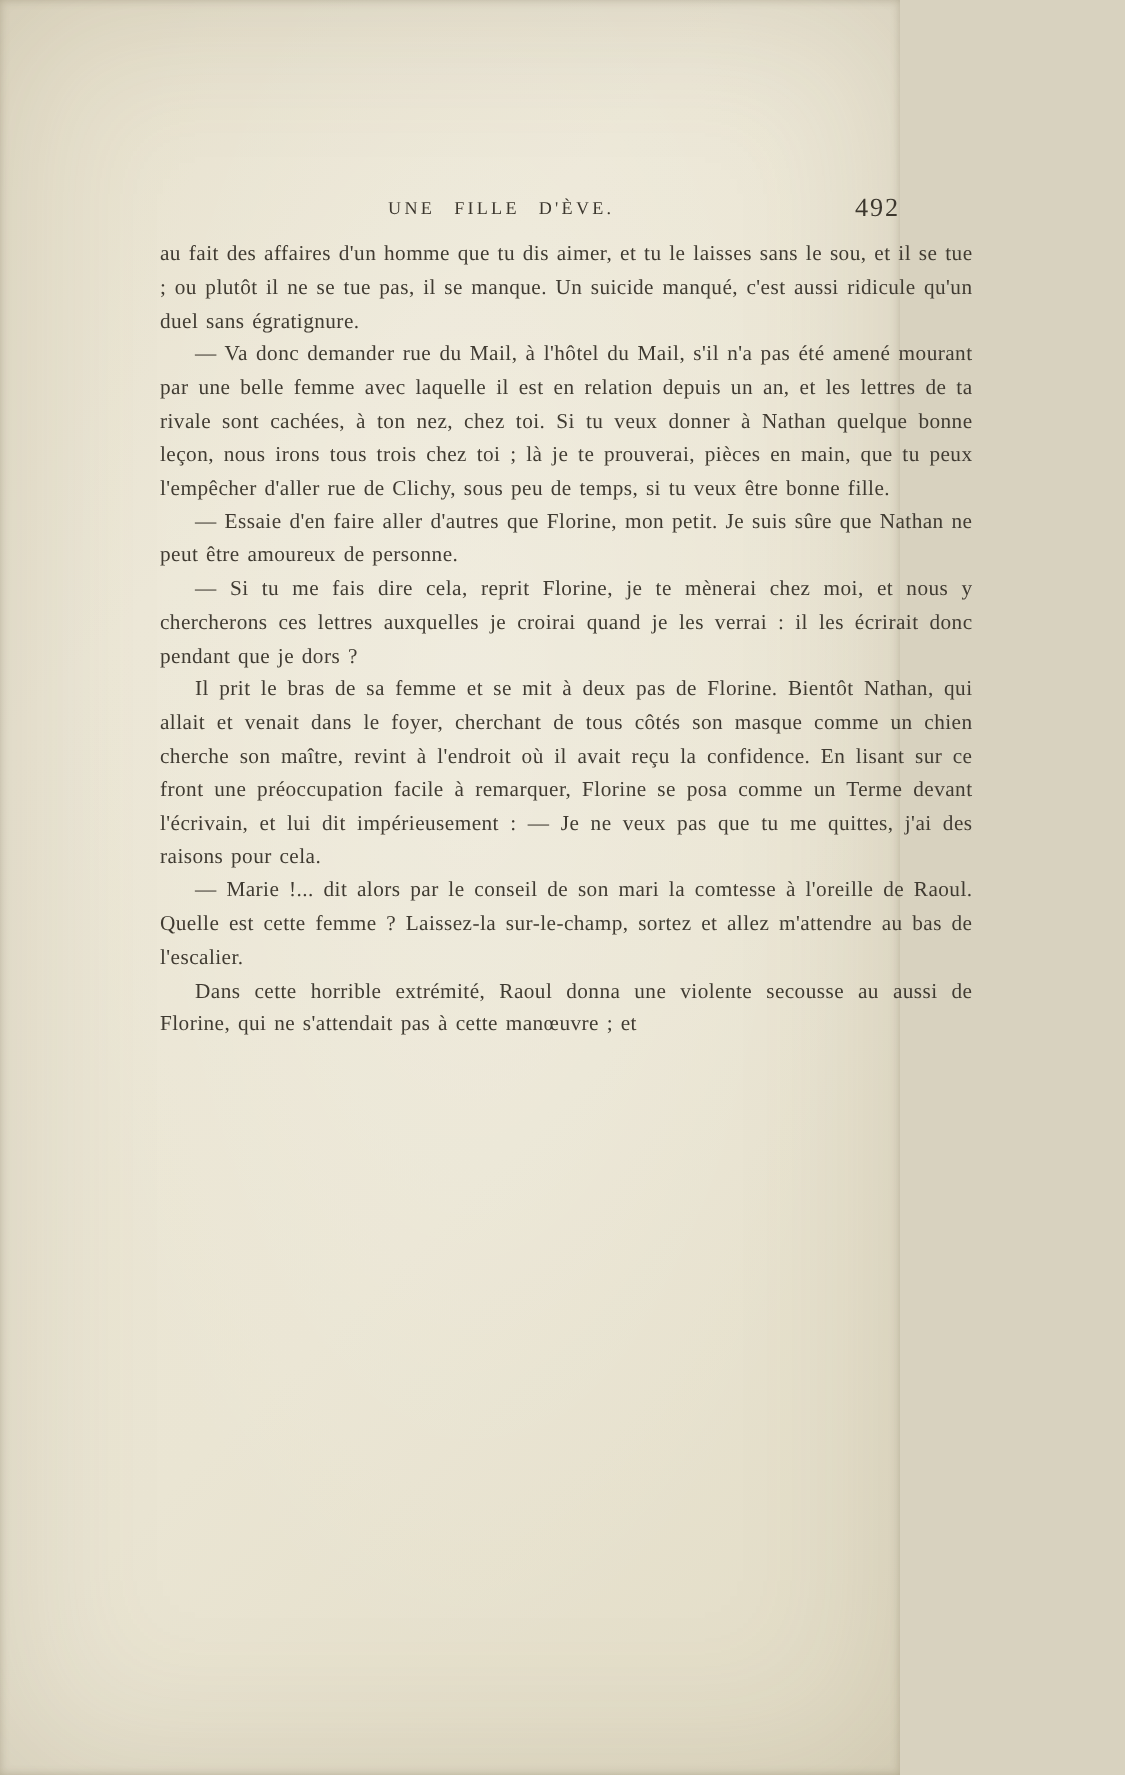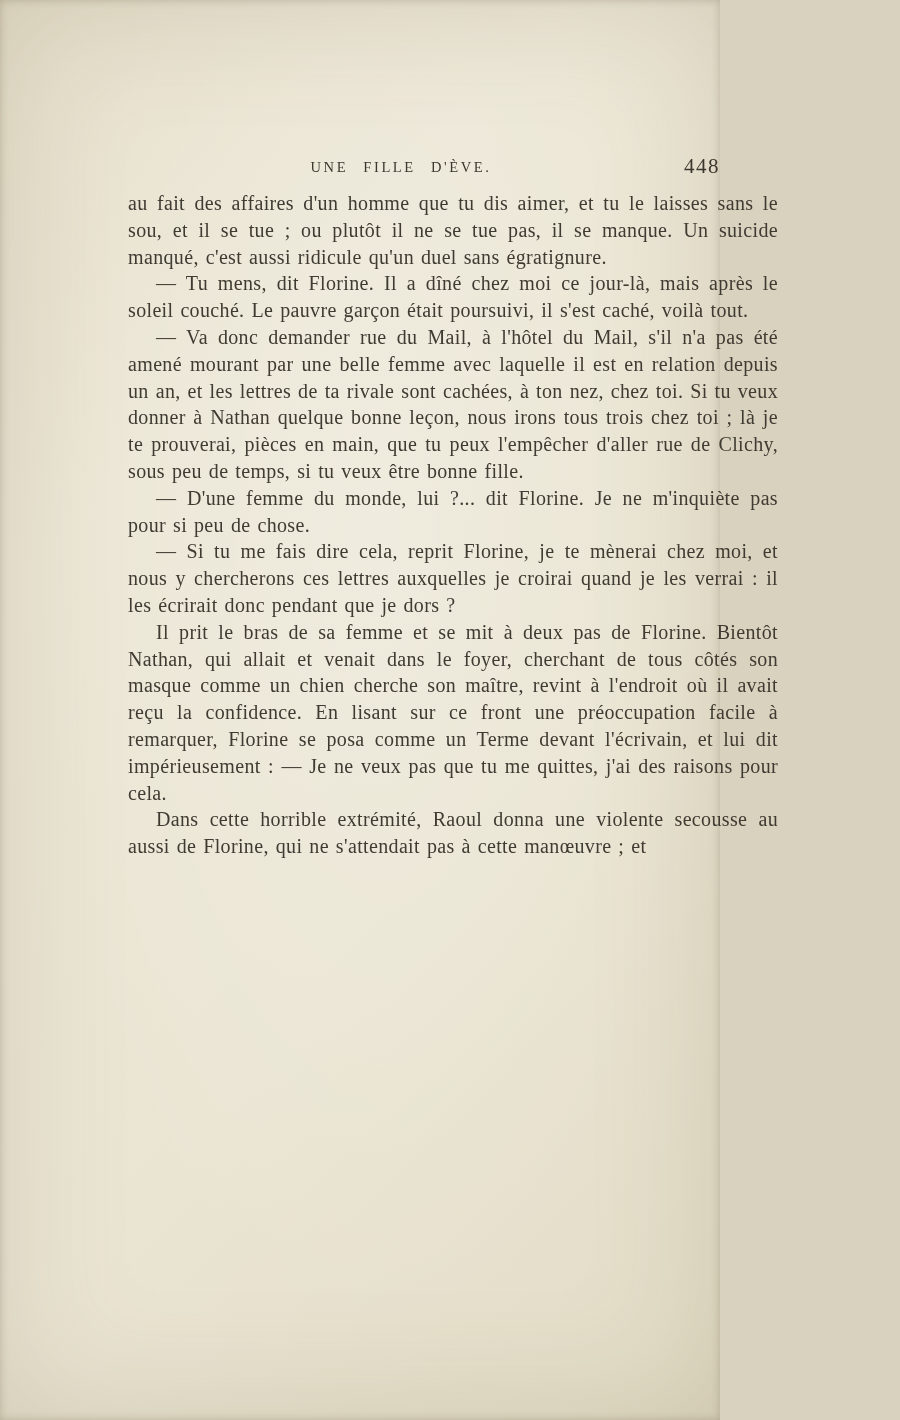--- a/index.html
+++ b/index.html
@@ -49,46 +49,46 @@
     top: 0;
     font-size: 21px;
     letter-spacing: 1.5px;
   }
   .text-block {
     position: absolute;
     left: 128px;
     top: 190px;
     width: 650px;
     color: #403b32;
-    font-size: 20px;
+    font-size: 17px;
     line-height: 26.8px;
     text-align: justify;
     letter-spacing: 0.35px;
     word-spacing: 1.6px;
   }
   .text-block p {
     margin: 0;
   }
   .text-block p.indent {
     text-indent: 28px;
   }
 </style>
 </head>
 <body>
 
 <div class="page">
 
   <header class="running-head">
     <span class="running-title">UNE FILLE D'ÈVE.</span>
-    <span class="page-number">448</span>
+    <span class="page-number">492</span>
   </header>
 
   <main class="text-block">
     <p class="flush">au fait des affaires d'un homme que tu dis aimer, et tu le laisses sans le sou, et il se tue ; ou plutôt il ne se tue pas, il se manque. Un suicide manqué, c'est aussi ridicule qu'un duel sans égratignure.</p>
-    <p class="indent">— Tu mens, dit Florine. Il a dîné chez moi ce jour-là, mais après le soleil couché. Le pauvre garçon était poursuivi, il s'est caché, voilà tout.</p>
     <p class="indent">— Va donc demander rue du Mail, à l'hôtel du Mail, s'il n'a pas été amené mourant par une belle femme avec laquelle il est en relation depuis un an, et les lettres de ta rivale sont cachées, à ton nez, chez toi. Si tu veux donner à Nathan quelque bonne leçon, nous irons tous trois chez toi ; là je te prouverai, pièces en main, que tu peux l'empêcher d'aller rue de Clichy, sous peu de temps, si tu veux être bonne fille.</p>
-    <p class="indent">— D'une femme du monde, lui ?... dit Florine. Je ne m'inquiète pas pour si peu de chose.</p>
+    <p class="indent">— Essaie d'en faire aller d'autres que Florine, mon petit. Je suis sûre que Nathan ne peut être amoureux de personne.</p>
     <p class="indent">— Si tu me fais dire cela, reprit Florine, je te mènerai chez moi, et nous y chercherons ces lettres auxquelles je croirai quand je les verrai : il les écrirait donc pendant que je dors ?</p>
     <p class="indent">Il prit le bras de sa femme et se mit à deux pas de Florine. Bientôt Nathan, qui allait et venait dans le foyer, cherchant de tous côtés son masque comme un chien cherche son maître, revint à l'endroit où il avait reçu la confidence. En lisant sur ce front une préoccupation facile à remarquer, Florine se posa comme un Terme devant l'écrivain, et lui dit impérieusement : — Je ne veux pas que tu me quittes, j'ai des raisons pour cela.</p>
+    <p class="indent">— Marie !... dit alors par le conseil de son mari la comtesse à l'oreille de Raoul. Quelle est cette femme ? Laissez-la sur-le-champ, sortez et allez m'attendre au bas de l'escalier.</p>
     <p class="indent">Dans cette horrible extrémité, Raoul donna une violente secousse au aussi de Florine, qui ne s'attendait pas à cette manœuvre ; et</p>
   </main>
 
 </div>
 
 </body></html>

